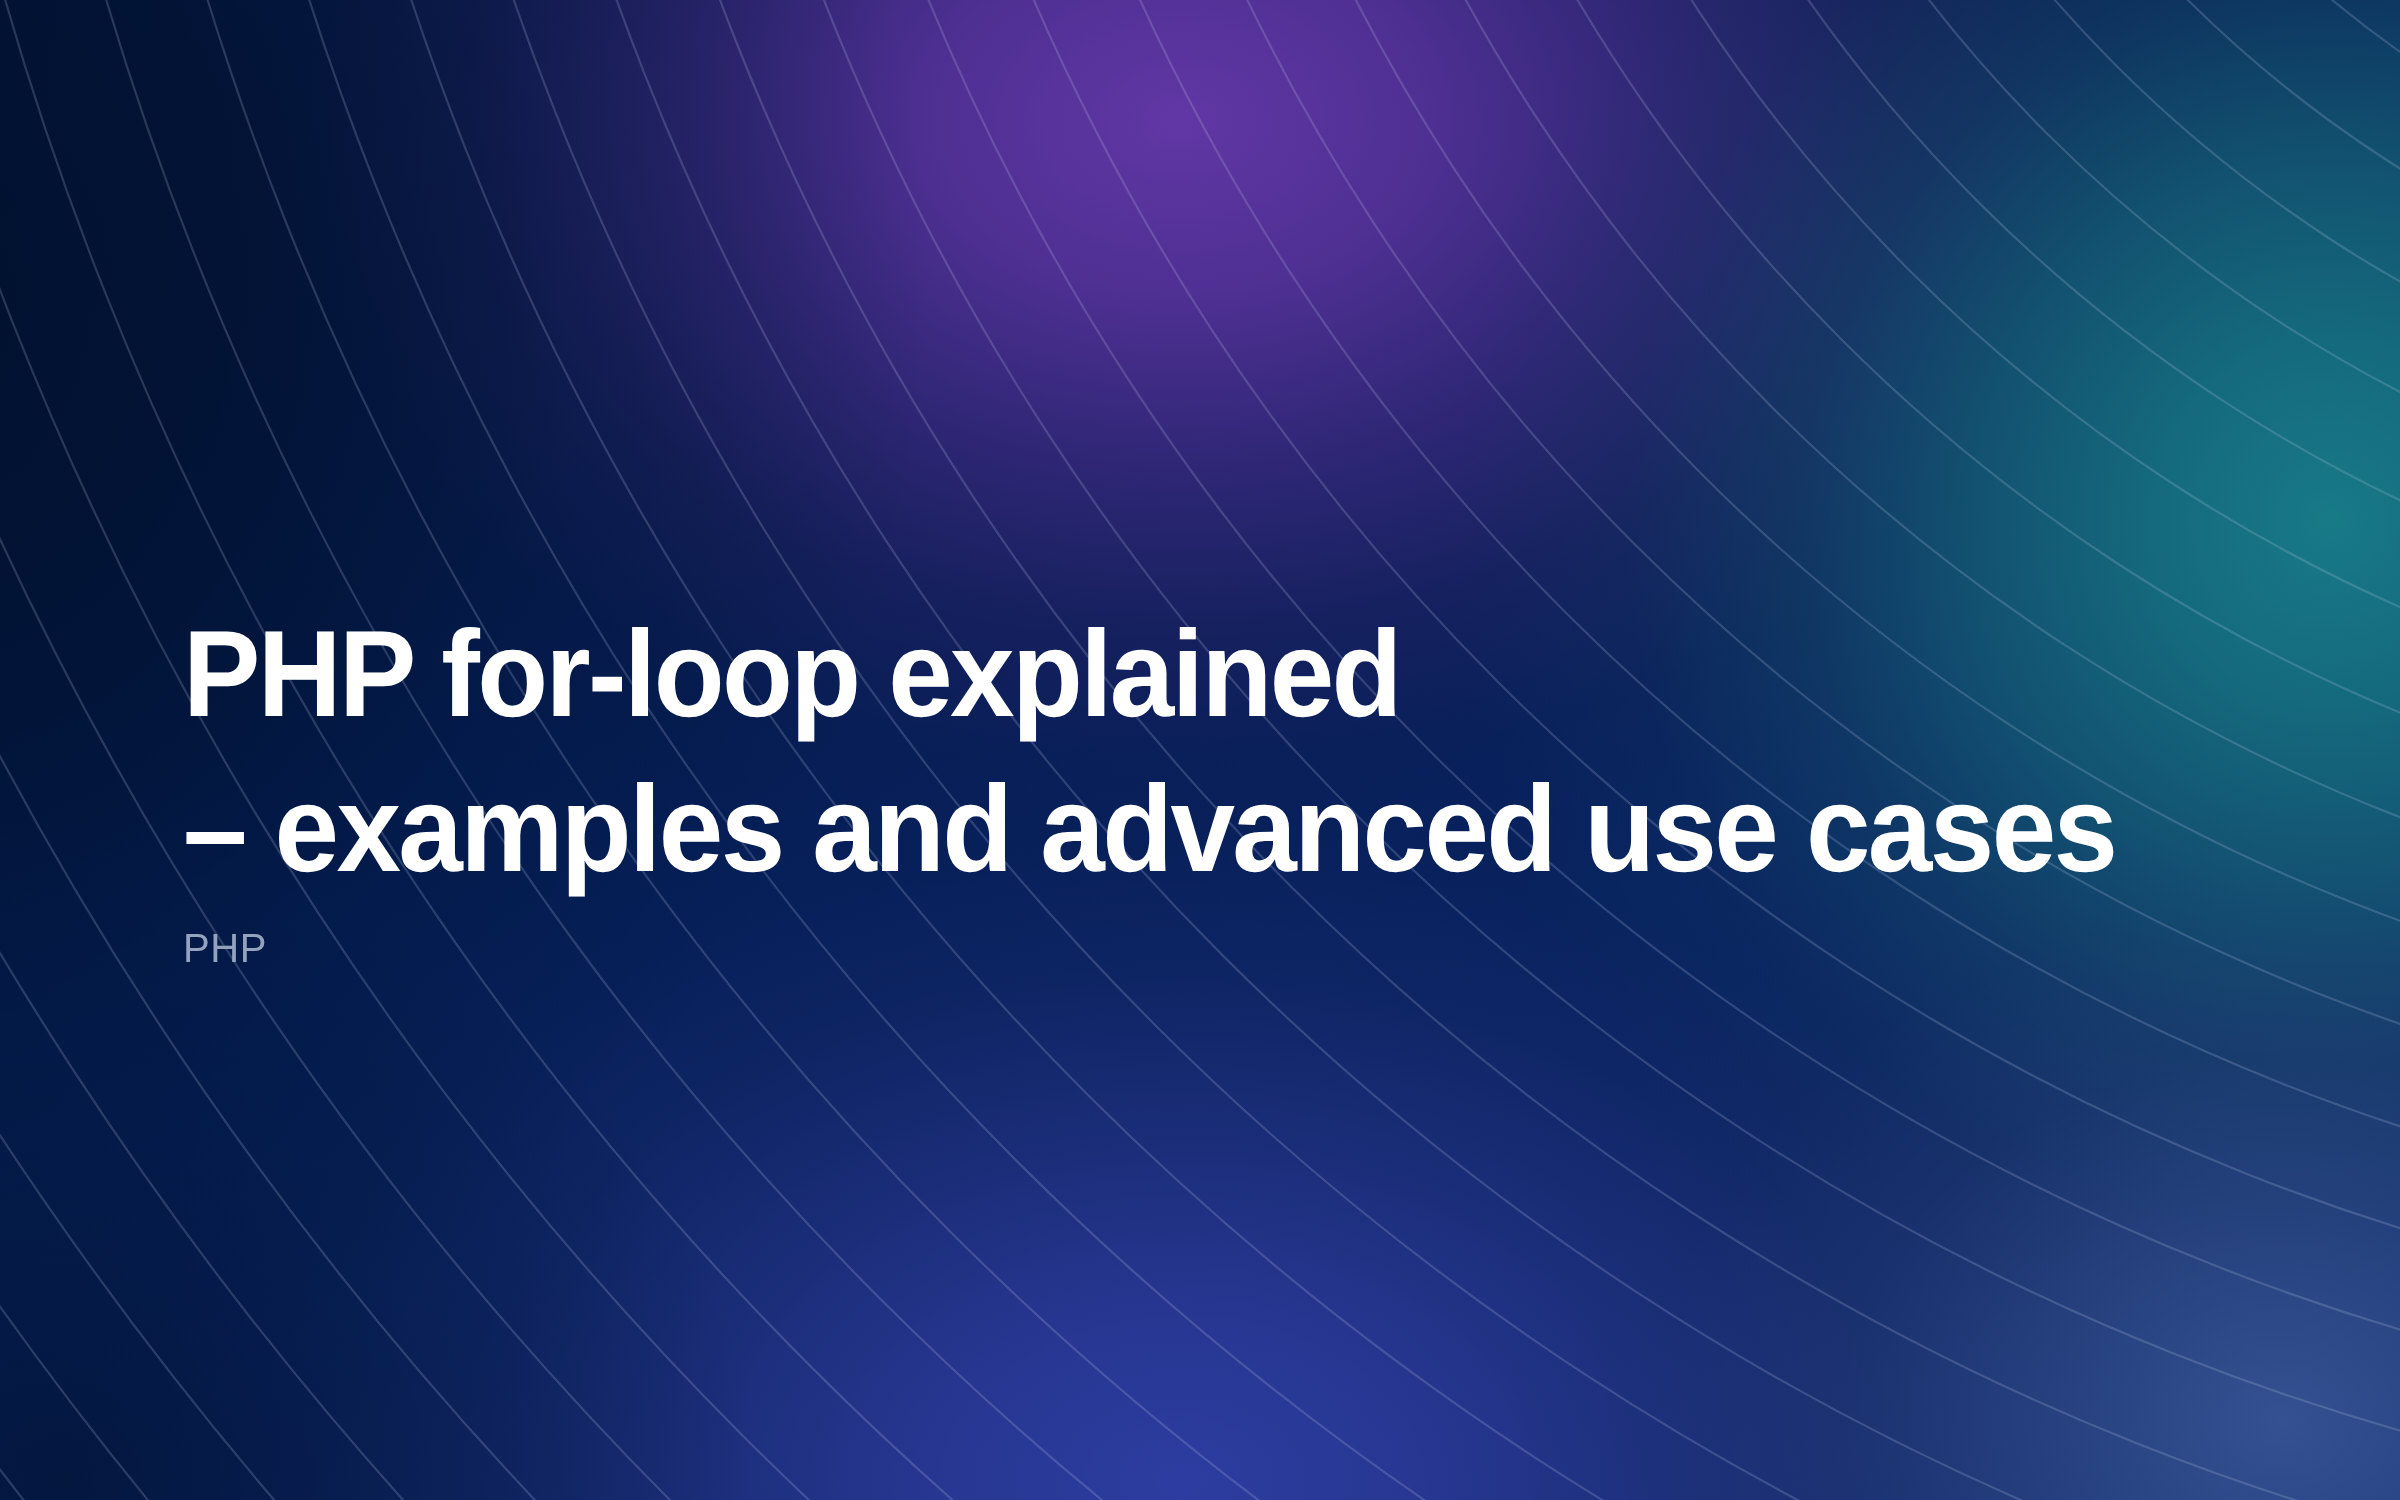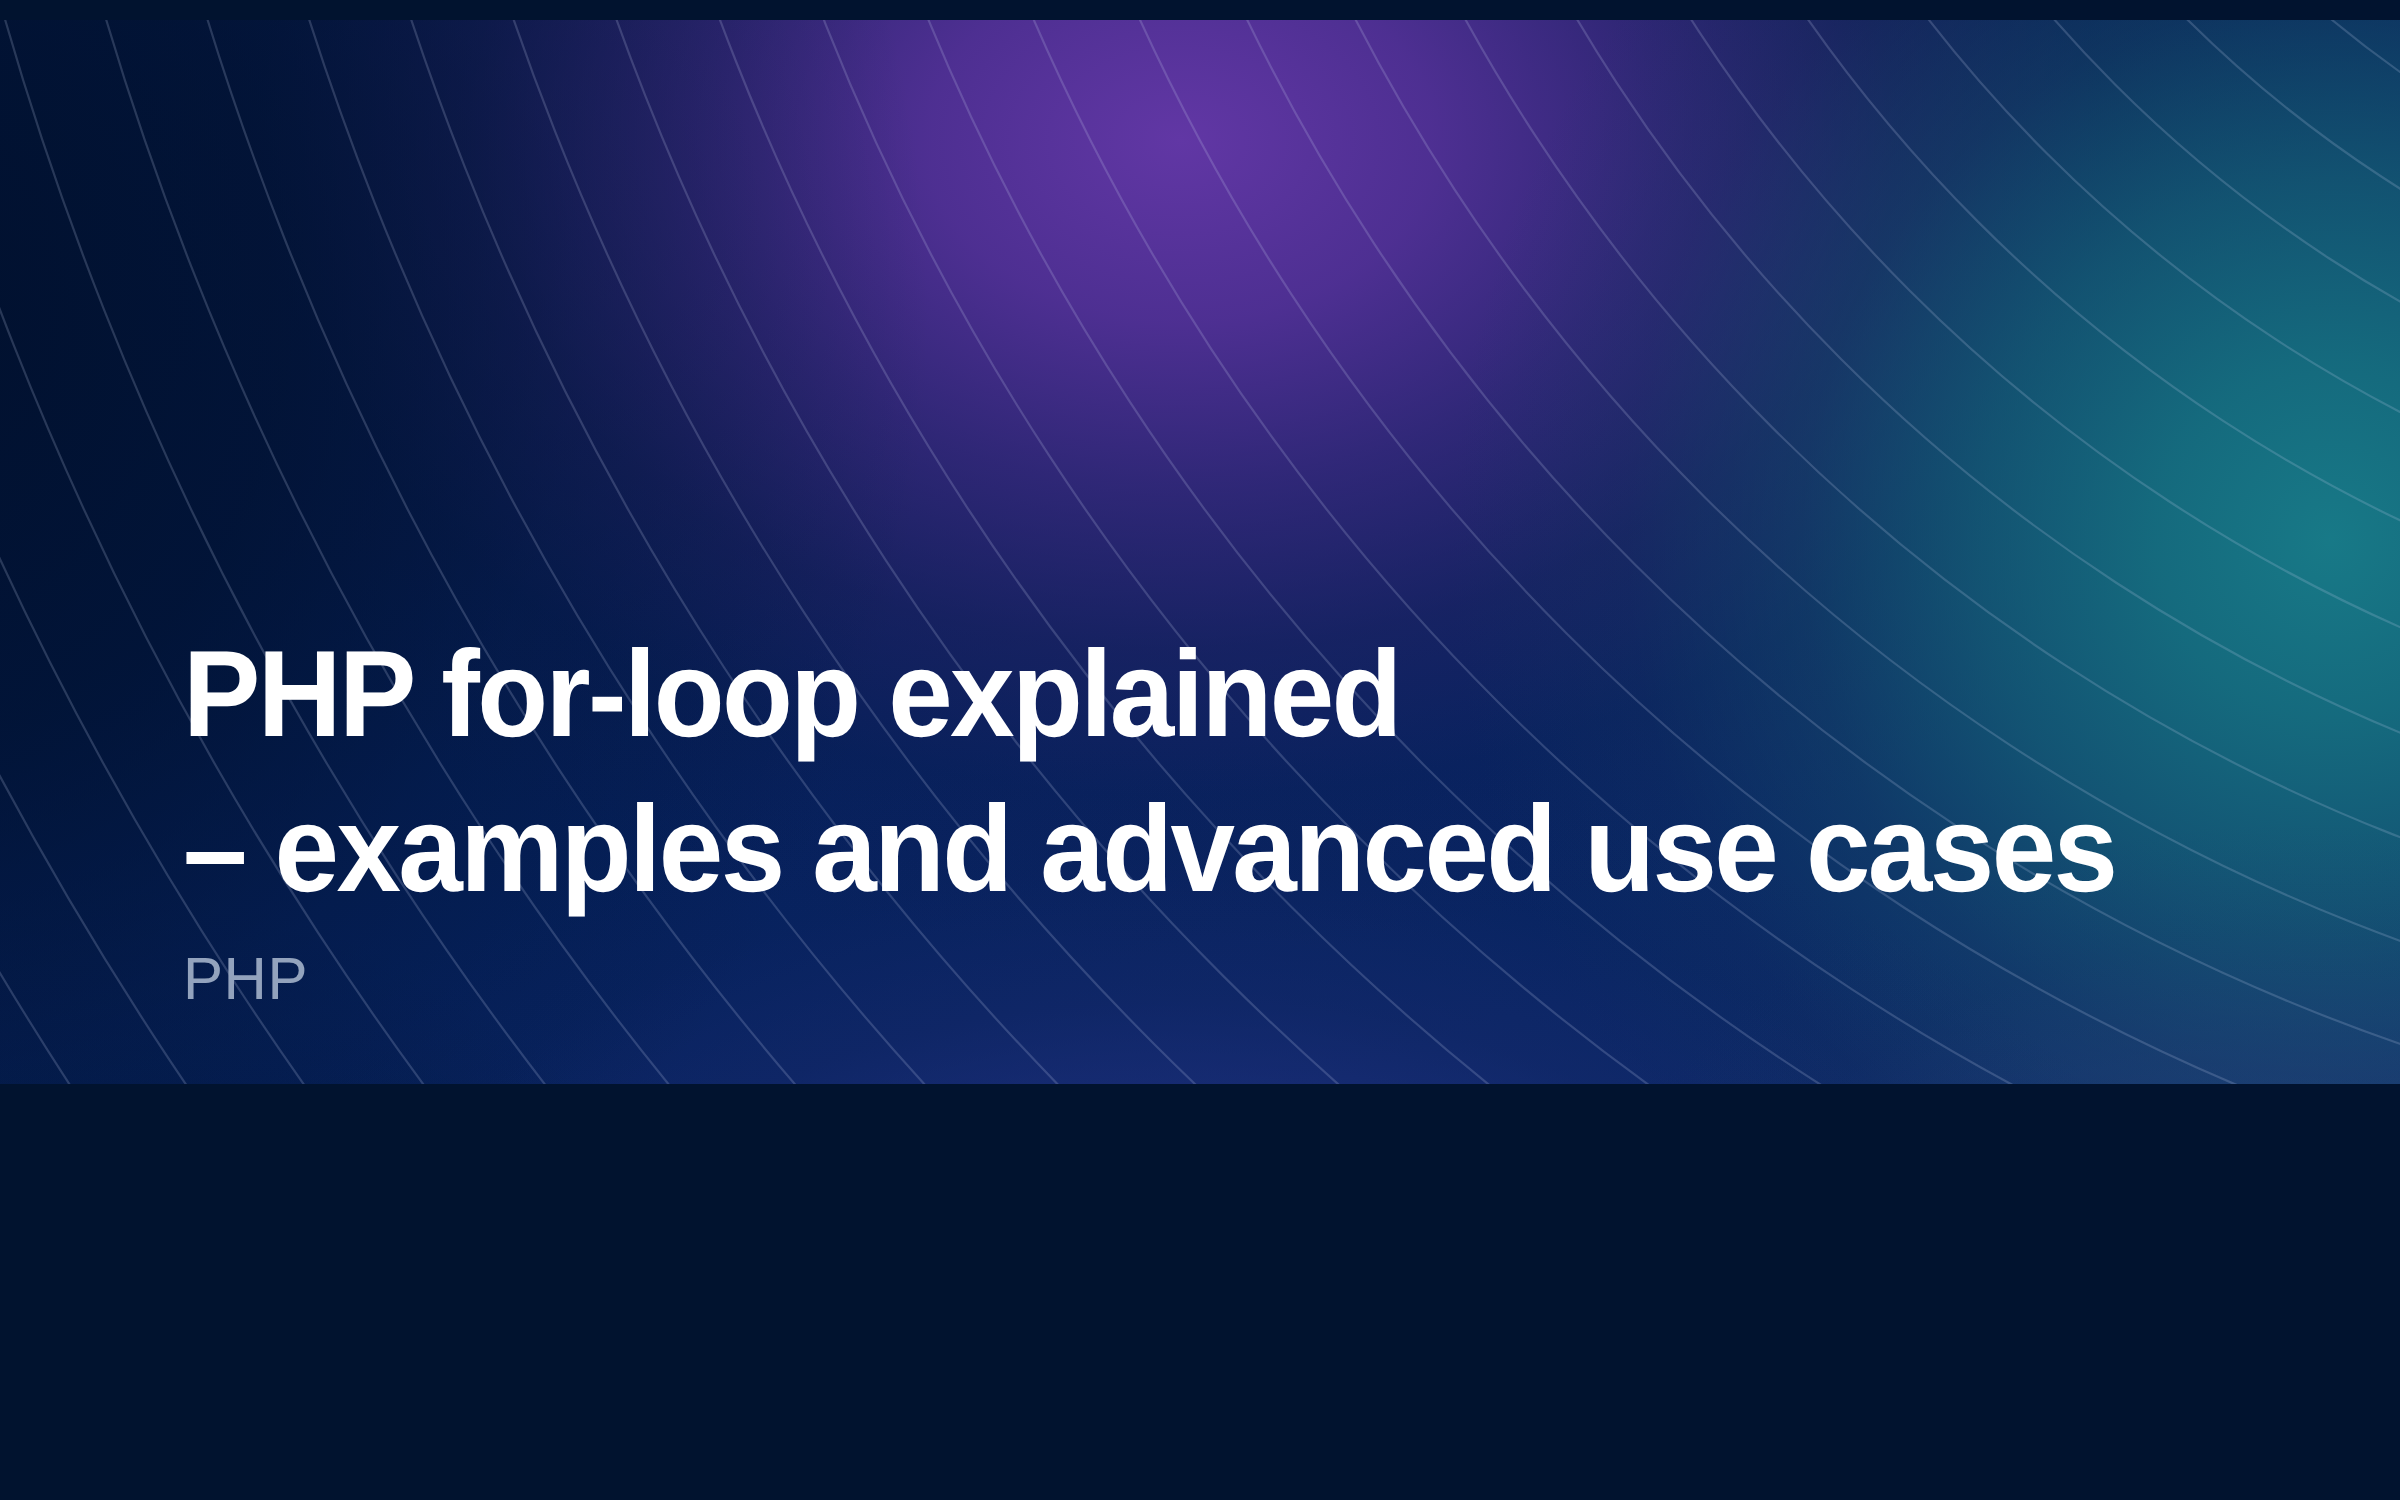--- a/index.html
+++ b/index.html
@@ -10,25 +10,24 @@
   }
   body {
     font-family: "Liberation Sans", "DejaVu Sans", sans-serif;
     -webkit-font-smoothing: antialiased;
   }
 
   
   #hero-card {
     position: relative;
     width: 2400px;
-    height: 1064px;
+    height: 1500px;
     overflow: hidden;
     background-color: #021a4c;
     isolation: isolate;
-    margin-top: 20px;
   }
 
   
   .mesh {
     position: absolute;
     inset: 0;
     pointer-events: none;
   }
 
   
@@ -134,21 +133,21 @@
     transform: scaleY(1.06);
     transform-origin: left top;
   }
 
   #hero-subtitle {
     margin: 0;
     padding-top: 38px;
     color: #93a3bd;
     font-family: "Liberation Sans", "DejaVu Sans", sans-serif;
     font-weight: 400;
-    font-size: 60px;
+    font-size: 40px;
     line-height: 1.1;
     letter-spacing: 0.6px;
   }
 </style>
 </head>
 <body>
 
 <div id="hero-card">
 
   <div class="mesh" id="mesh-base"></div>

